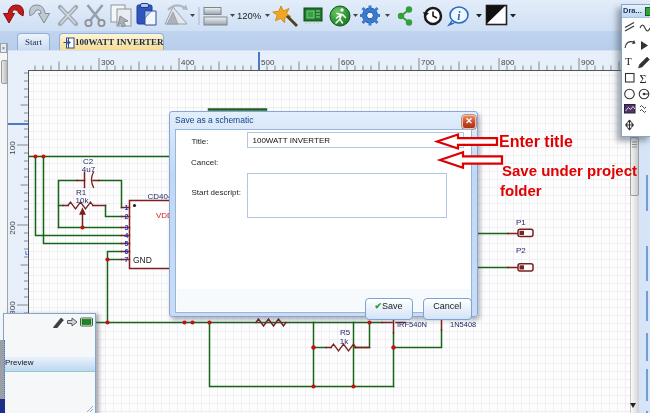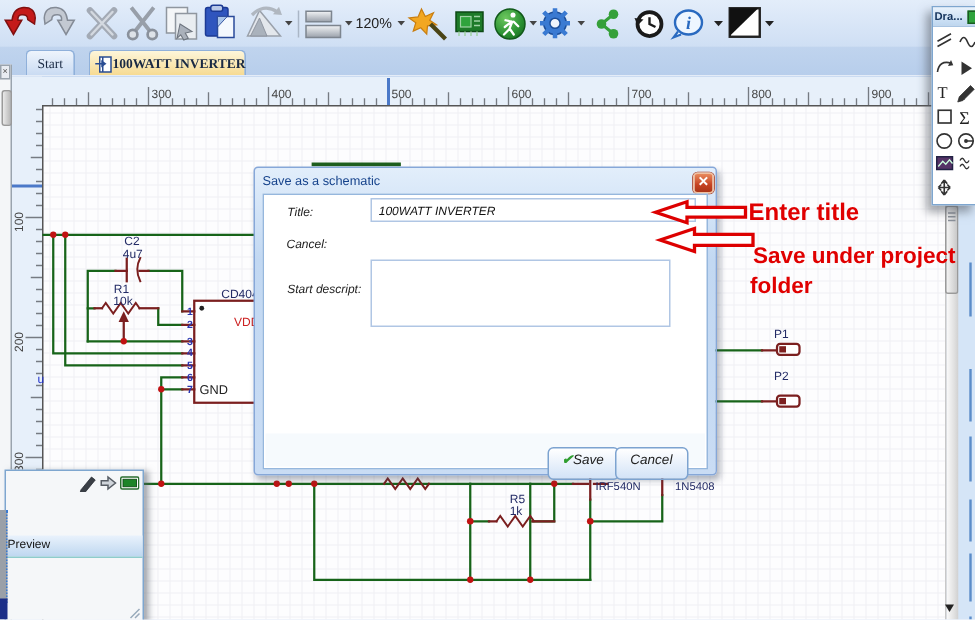--- a/index.html
+++ b/index.html
@@ -28,21 +28,21 @@
 #preview .ptitle{height:13px;font-size:8px;font-weight:normal;color:#111;border-bottom:1px solid #8ecccc;margin-top:43px;}
 #drawpanel{left:621px;top:4px;width:29px;height:131px;box-shadow:-4px 4px 6px rgba(80,85,95,.55);}
 
 #sbtrack{left:629.5px;top:71px;width:9.5px;height:342px;background:linear-gradient(90deg,#fbfbfb,#dedede 70%,#cfcfcf);border-left:1px solid #c8c8c8;box-sizing:border-box;}
 #sbthumb{left:629.5px;top:137px;width:9px;height:59px;background:linear-gradient(90deg,#f4f4f4,#c9c9c9);border:1px solid #9a9a9a;box-sizing:border-box;border-radius:2px;}
 #rightstrip{left:639px;top:71px;width:11px;height:342px;background:#d5e5f7;}
 
 #dialog{z-index:5;left:169px;top:111px;width:307px;height:204px;background:linear-gradient(#e2eefb,#c2d8f2 30%,#c9dcf4);border:1px solid #86a7d8;border-radius:3px;box-shadow:2px 3px 4px rgba(60,70,90,.4);}
 #dlgtitle{position:absolute;left:5px;top:3px;font-size:8.5px;font-weight:normal;color:#15428b;}
 #dlgclose{position:absolute;left:292px;top:3px;width:12px;height:12px;background:linear-gradient(#e8895c,#c64222 60%,#aa3518);border:1px solid #f0c0a0;border-radius:3px;color:#fff;font-size:9px;font-weight:bold;text-align:center;line-height:11px;box-shadow:0 0 0 .5px #a03018;}
-#dlgbody{position:absolute;left:5px;top:17px;width:295px;height:182px;background:#fff;border:1px solid #96b7dd;font-style:italic;}
+#dlgbody{position:absolute;left:5px;top:17px;width:295px;height:182px;background:#fff;border:1px solid #96b7dd;}
 .dlab{position:absolute;font-size:8px;color:#222;}
 .dinput{position:absolute;background:#fff;border:1px solid #b0c6e4;font-size:8px;color:#111;padding:0 0 0 5px;box-sizing:border-box;}
 #dfooter{position:absolute;left:1px;bottom:1px;width:293px;height:22px;background:#f6fafd;}
 .dbtn{position:absolute;height:22px;background:linear-gradient(#ffffff,#d3e3f7);border:1px solid #7da3d0;border-radius:4px;font-size:9px;color:#222;text-align:center;box-sizing:border-box;}
 </style>
 </head>
 <body>
 <div id="toolbar" class="abs"></div>
 <svg id="tbicons" class="abs" style="left:0;top:0;width:650px;height:31px" viewBox="0 0 650 31">
 
@@ -359,21 +359,21 @@
   <div id="dlgtitle">Save as a schematic</div>
   <div id="dlgclose">✕</div>
   <div id="dlgbody">
     <div class="dlab" style="left:15.5px;top:7px;">Title:</div>
     <div class="dinput" style="left:70.5px;top:1.5px;width:217px;height:16.5px;line-height:15px;">100WATT INVERTER</div>
     <div class="dlab" style="left:15px;top:28px;">Cancel:</div>
     <div class="dlab" style="left:15.5px;top:57.5px;">Start descript:</div>
     <div class="dinput" style="left:70.5px;top:42.5px;width:200px;height:45.5px;"></div>
     <div id="dfooter"></div>
     <div class="dbtn" style="left:188.5px;top:167.5px;width:48px;line-height:14px;"><span style="color:#2f9e2f;font-weight:bold;">✔</span>Save</div>
-    <div class="dbtn" style="left:234px;top:167.5px;width:48.5px;line-height:14px;">Cancel</div>
+    <div class="dbtn" style="left:247px;top:167.5px;width:48.5px;line-height:14px;">Cancel</div>
   </div>
 </div>
 
 <svg id="annot" class="abs" style="z-index:6;left:0;top:0;width:650px;height:413px" viewBox="0 0 650 413">
   <g fill="#fff" stroke="#dd0000" stroke-width="2.2" stroke-linejoin="miter">
     <path d="M437 141.5 L458 134.5 L458 138.2 L497 138.2 L497 144.8 L458 144.8 L458 148.5 Z"></path>
     <path d="M440 160 L463 152.3 L463 156.3 L502 156.3 L502 163.6 L463 163.6 L463 167.7 Z"></path>
   </g>
   <g font-family="Liberation Sans,sans-serif" font-weight="bold" fill="#e00000">
     <text x="499" y="146.5" font-size="16">Enter title</text>

